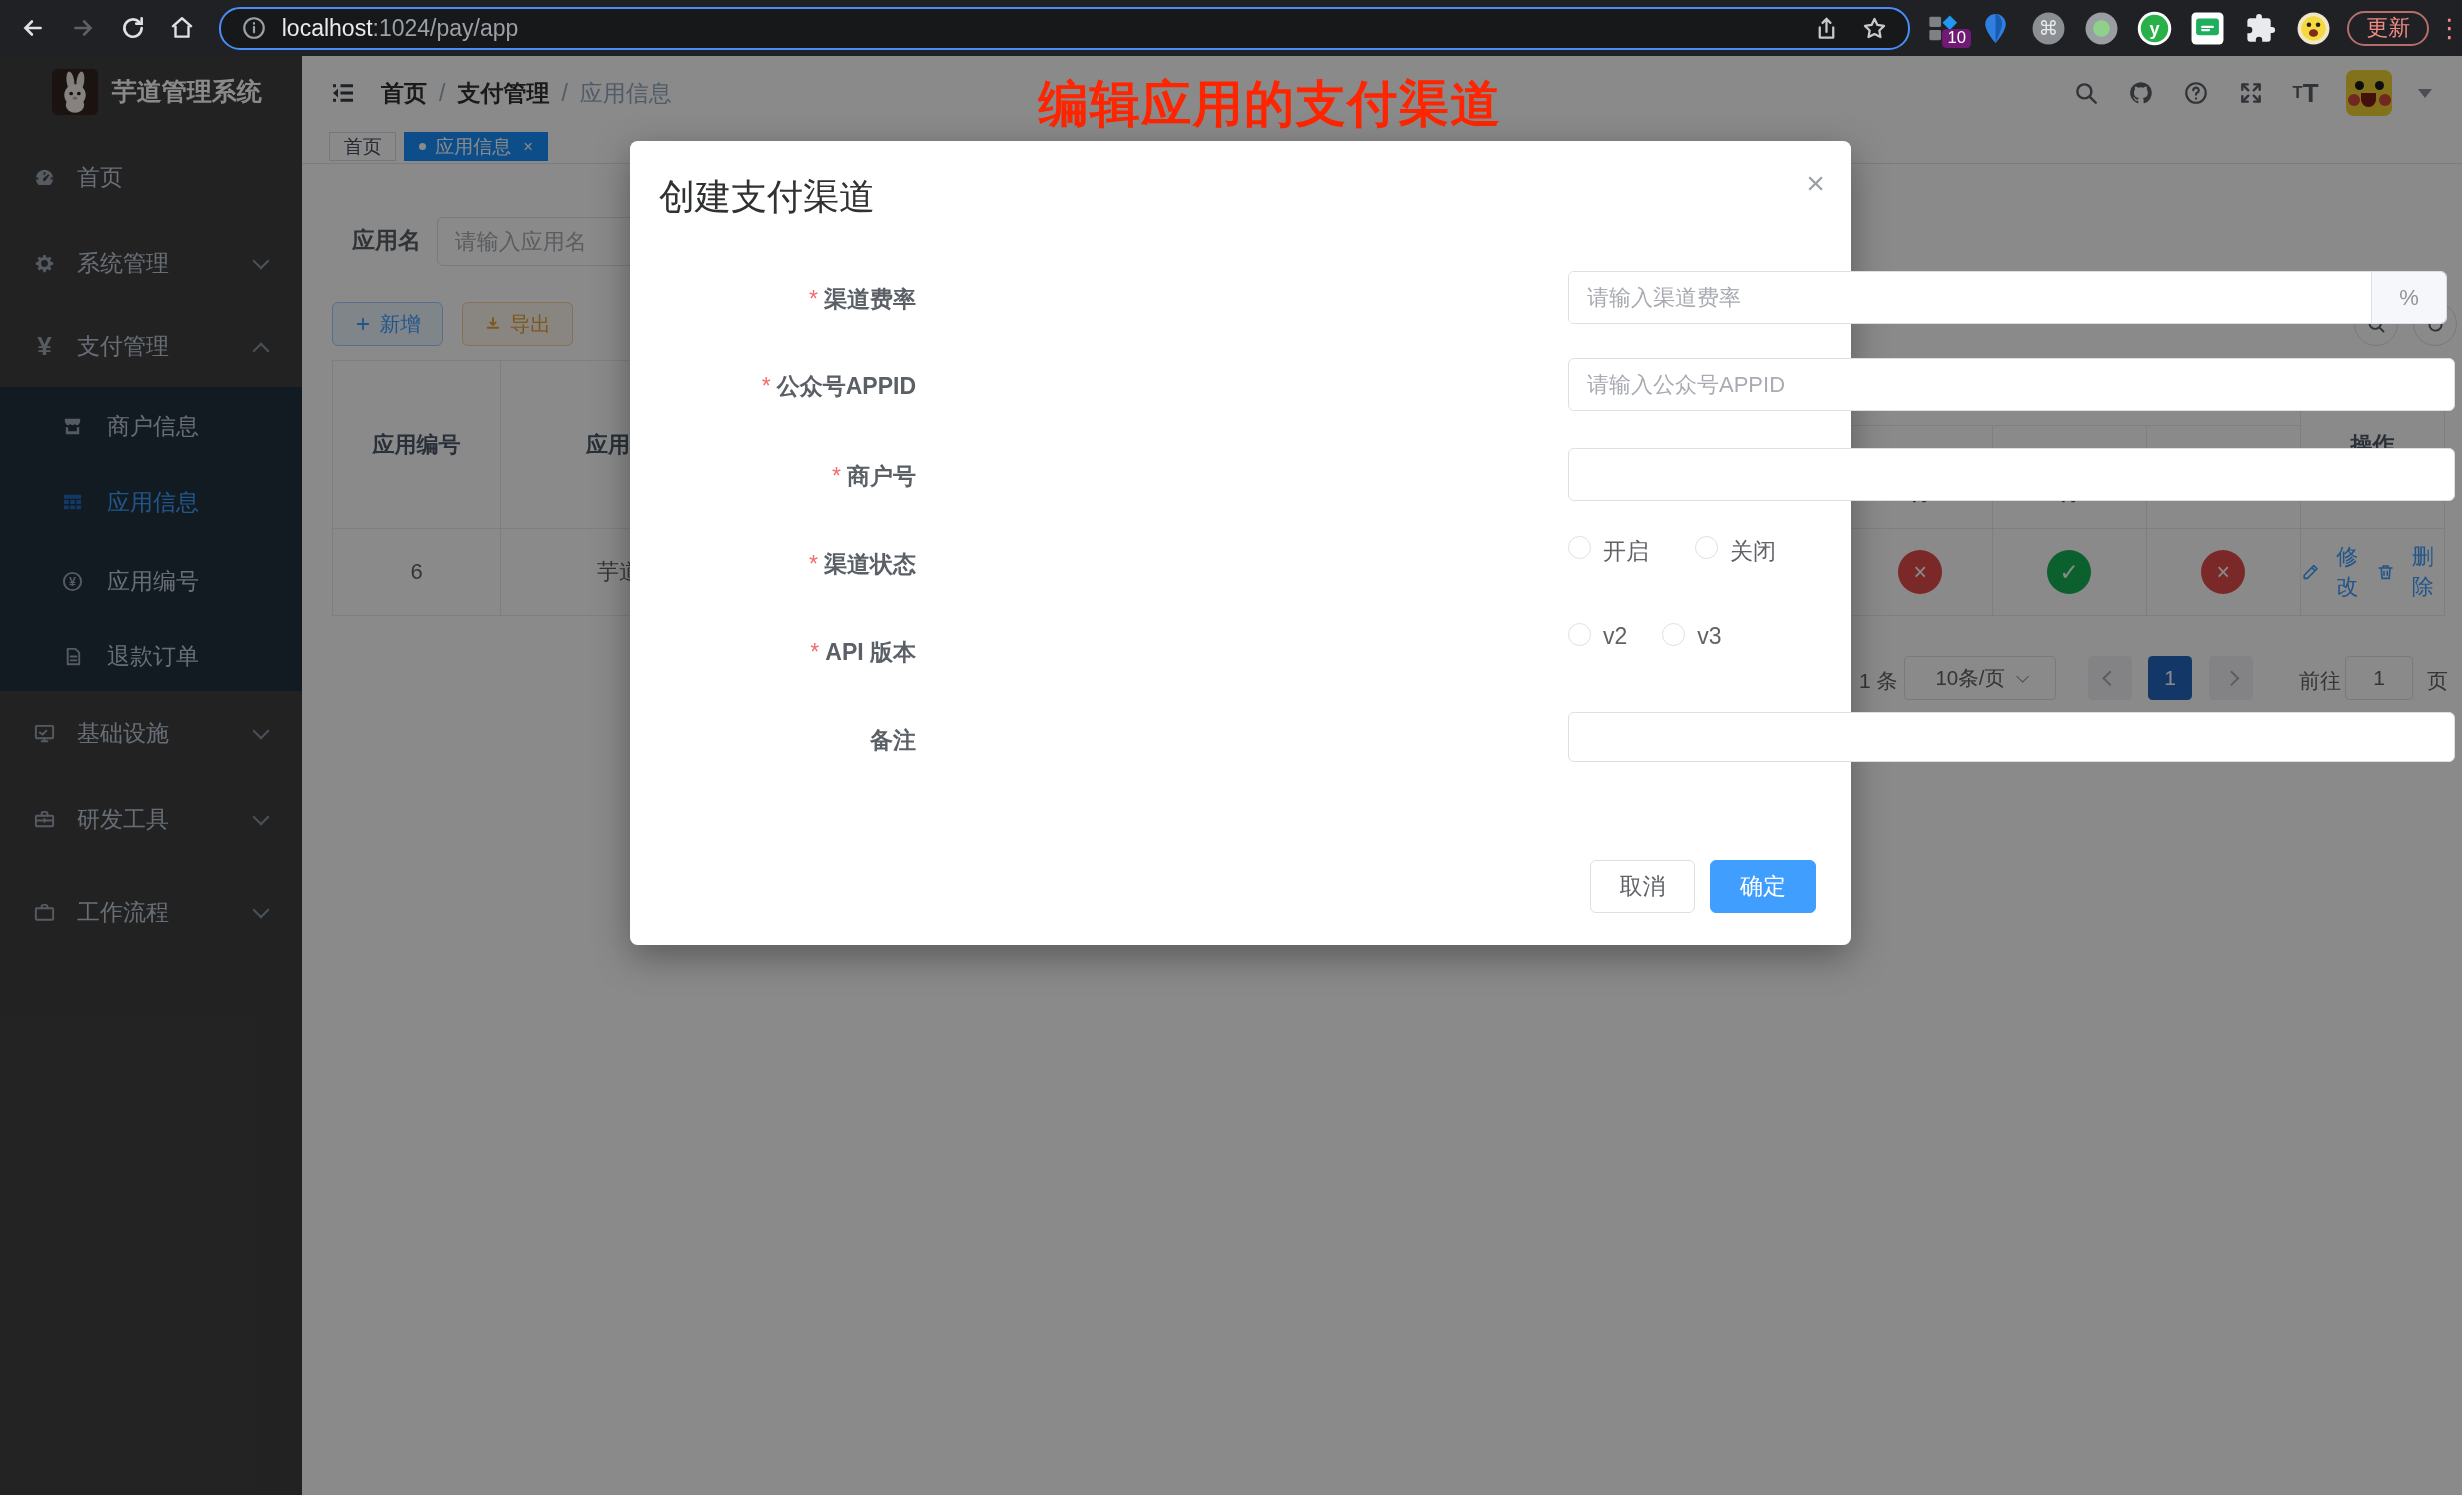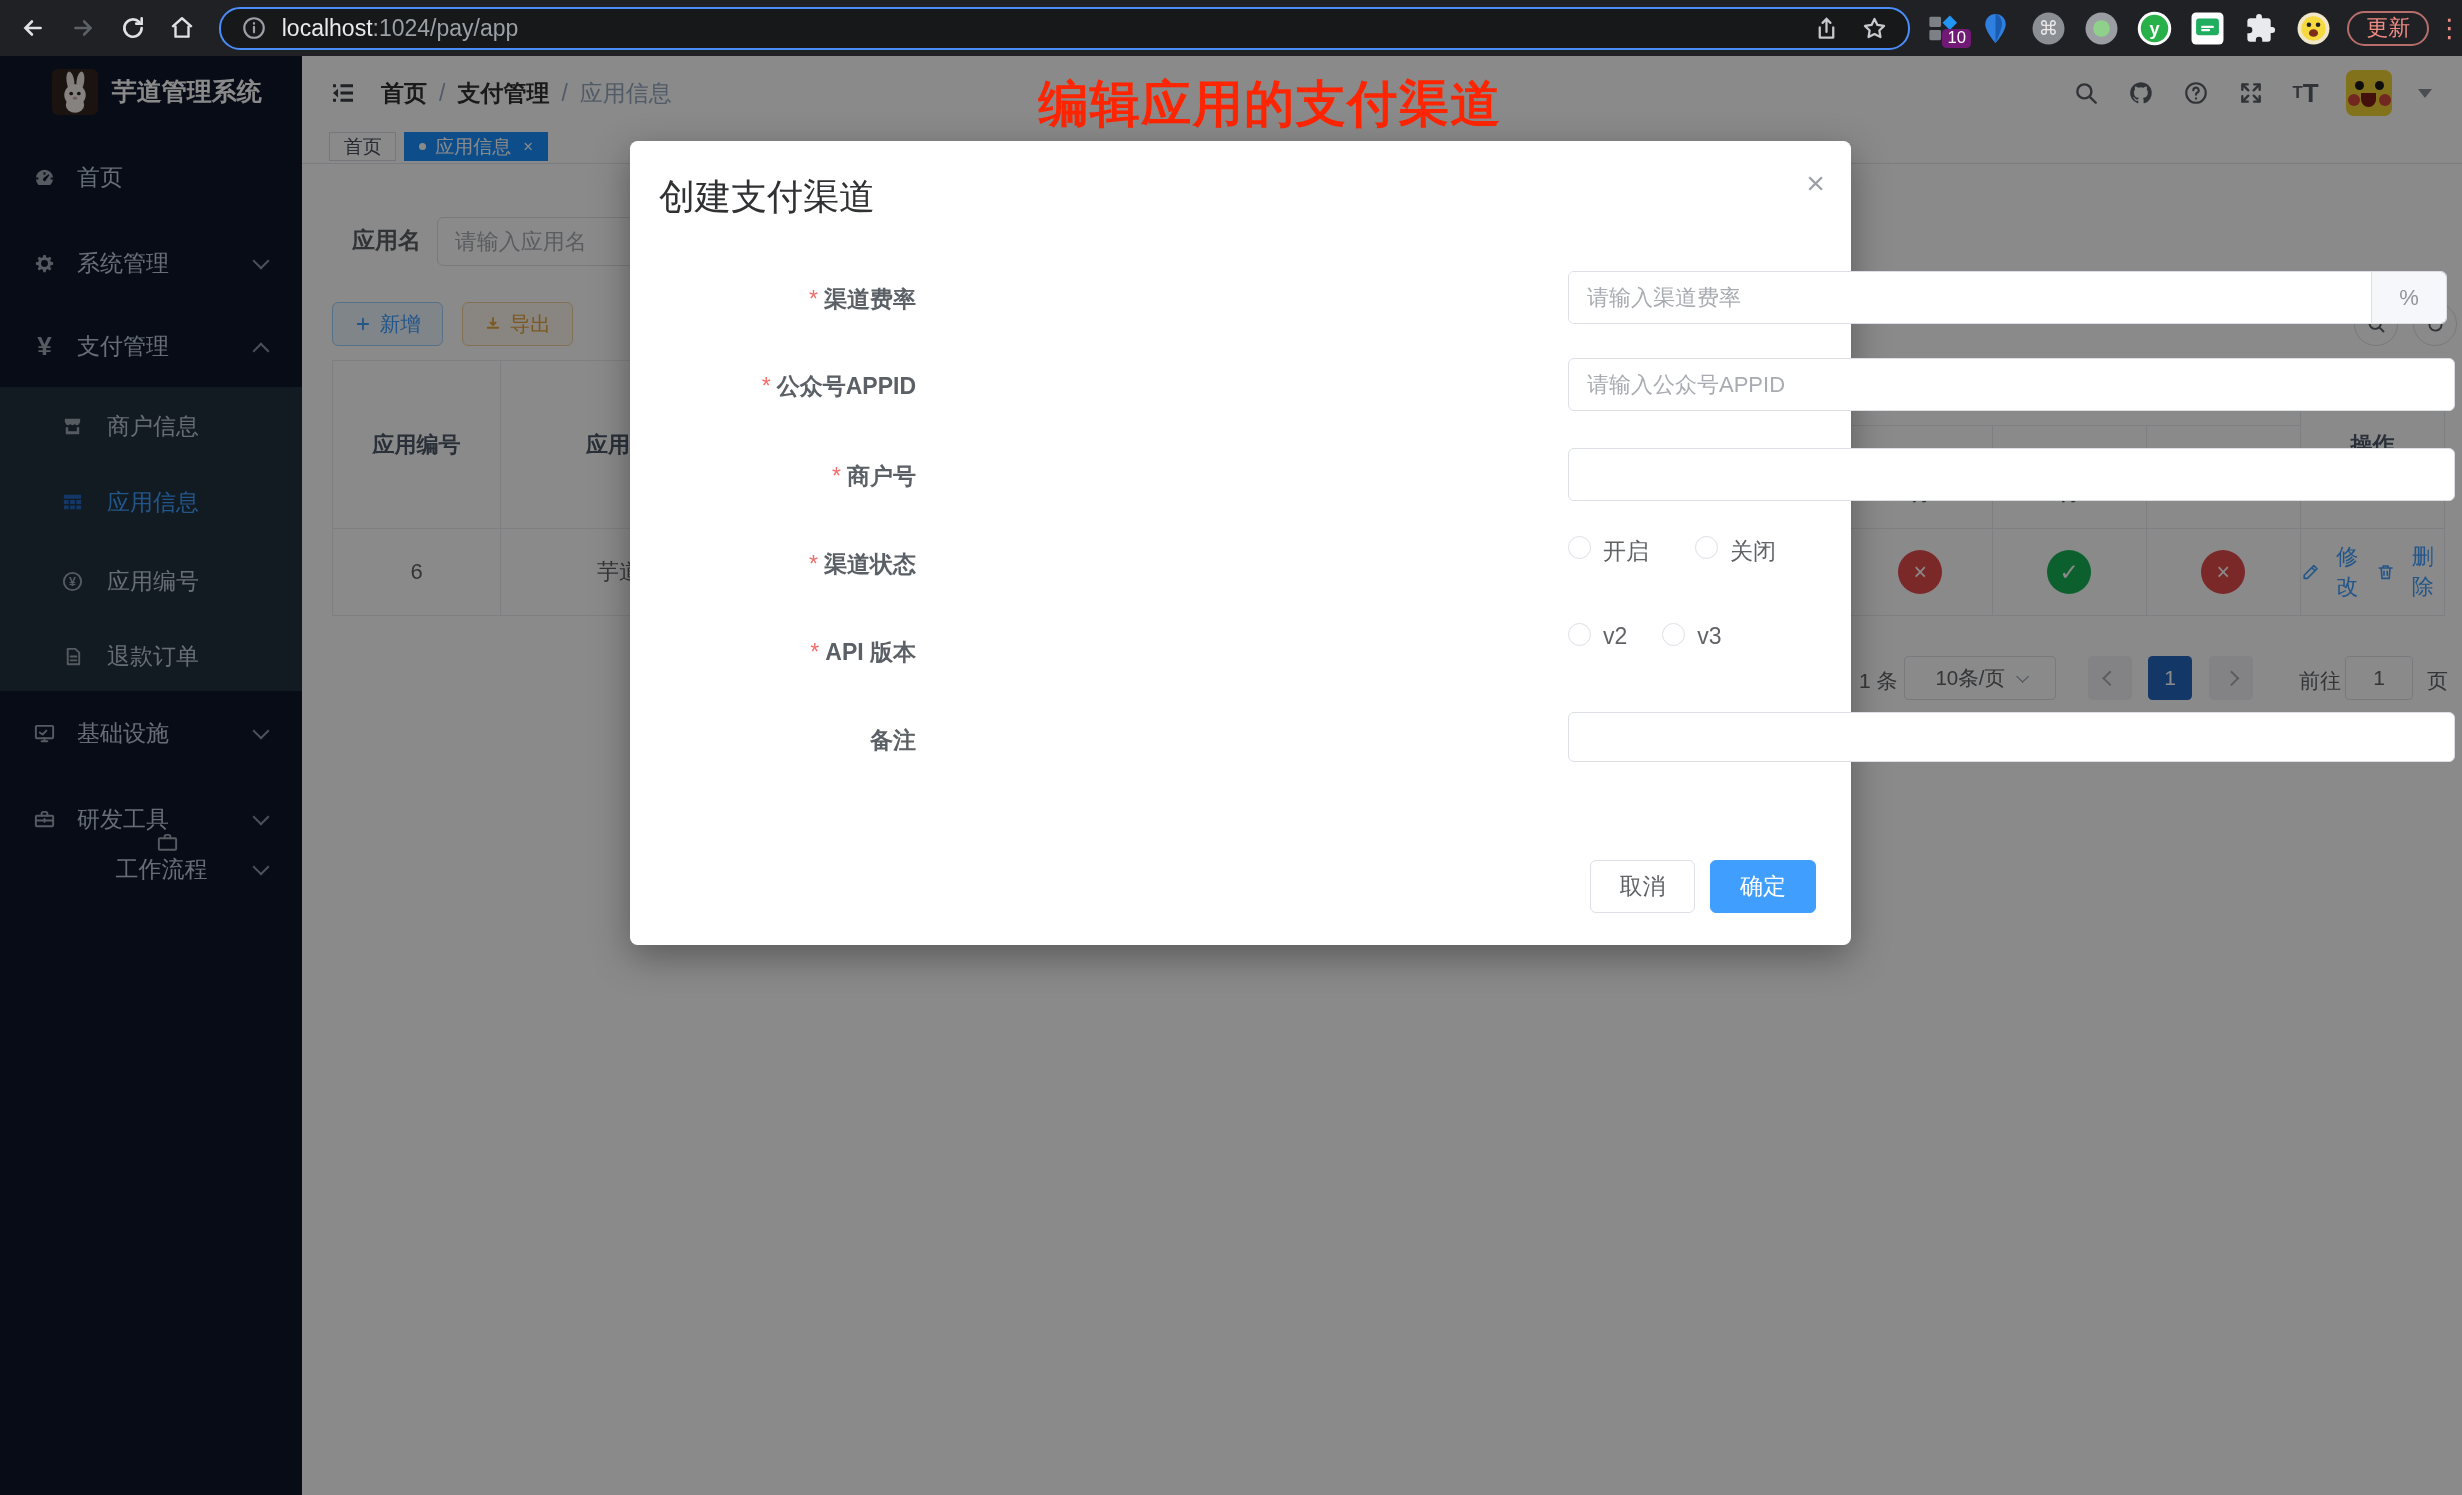--- a/index.html
+++ b/index.html
@@ -18,21 +18,21 @@
   .pill-ico { width:27px; height:27px; color:#c6c9cd; margin-left:21px; flex:none; }
   .ext-row { display:flex; align-items:center; margin-left:15px; gap:18px; flex:none; }
   .ext { width:35px; height:35px; position:relative; display:flex; align-items:center; justify-content:center; flex:none; }
   .badge { position:absolute; left:50%; top:18px; background:#701a75; color:#fff; font-size:16.7px; border-radius:4.6px; padding:1.5px 5.3px; line-height:1; }
   .upd { margin-left:16.7px; height:35px; border:2.3px solid #b76e6b; border-radius:17.5px; color:#f08c84; font-size:22px; display:flex; align-items:center; padding:0 16.7px; flex:none;text-align:center; }
   .dots { color:#f08c84; font-size:26px; margin:0 10.6px 0 7.6px; letter-spacing:0; line-height:1; flex:none; }
 
   
   .app { position:absolute; left:0; top:56px; width:2462px; height:1440px; background:#fff; }
 
-  .sidebar { position:absolute; left:0; top:0; width:302px; height:1440px; background:#0f172a; }
+  .sidebar { position:absolute; left:0; top:0; width:302px; height:1440px; background:#404040; }
   .logo-row { position:absolute; left:0; top:12px; width:302px; height:47px; display:flex; align-items:center; }
   .logo-img { width:46px; height:46px; margin-left:52px; border-radius:6px; background:#2b1d18; display:flex; align-items:center; justify-content:center; overflow:hidden; flex:none; }
   .logo-title { margin-left:13.7px; color:#fff; font-size:25px; font-weight:600; white-space:nowrap; }
   .m-item { position:absolute; left:0; width:302px; height:76px; display:flex; align-items:center; color:#bfcbd9; font-size:23px; cursor:pointer; }
   .m-item .mi { width:23px; height:23px; margin-left:33px; flex:none; display:flex; align-items:center; justify-content:center; }
   .m-item .ml { margin-left:21px; white-space:nowrap; }
   .submenu-bg { position:absolute; left:0; top:331px; width:302px; height:304px; background:#22303f; }
   .s-item { position:absolute; left:0; width:302px; height:76px; display:flex; align-items:center; color:#bfcbd9; font-size:23px; cursor:pointer; }
   .s-item .mi { width:23px; height:23px; margin-left:61px; flex:none; display:flex; align-items:center; justify-content:center; }
   .s-item .ml { margin-left:23px; white-space:nowrap; }
@@ -331,21 +331,21 @@
       <span class="mi">
         <svg viewBox="0 0 24 24" fill="none" stroke="#9fa9b5" stroke-width="2">
             <rect x="3" y="8" width="18" height="11" rx="1"></rect>
             <path d="M9 8V6a2 2 0 0 1 2-2h2a2 2 0 0 1 2 2v2M3 13h18M12 11.5v3" stroke-linecap="round"></path>
           </svg>
       </span>
       <span class="ml">研发工具</span>
       <span class="chev down"></span>
     </div>
 
-    <div class="m-item" style="top:775px;flex-direction:column;">
+    <div class="m-item" style="top:818px;">
       <span class="mi">
         <svg viewBox="0 0 24 24" fill="none" stroke="#9fa9b5" stroke-width="2">
             <rect x="3" y="7.5" width="18" height="12" rx="1"></rect>
             <path d="M9 7.5V6a2 2 0 0 1 2-2h2a2 2 0 0 1 2 2v1.5" stroke-linecap="round"></path>
           </svg>
       </span>
       <span class="ml">工作流程</span>
       <span class="chev down"></span>
     </div>
   </div>

